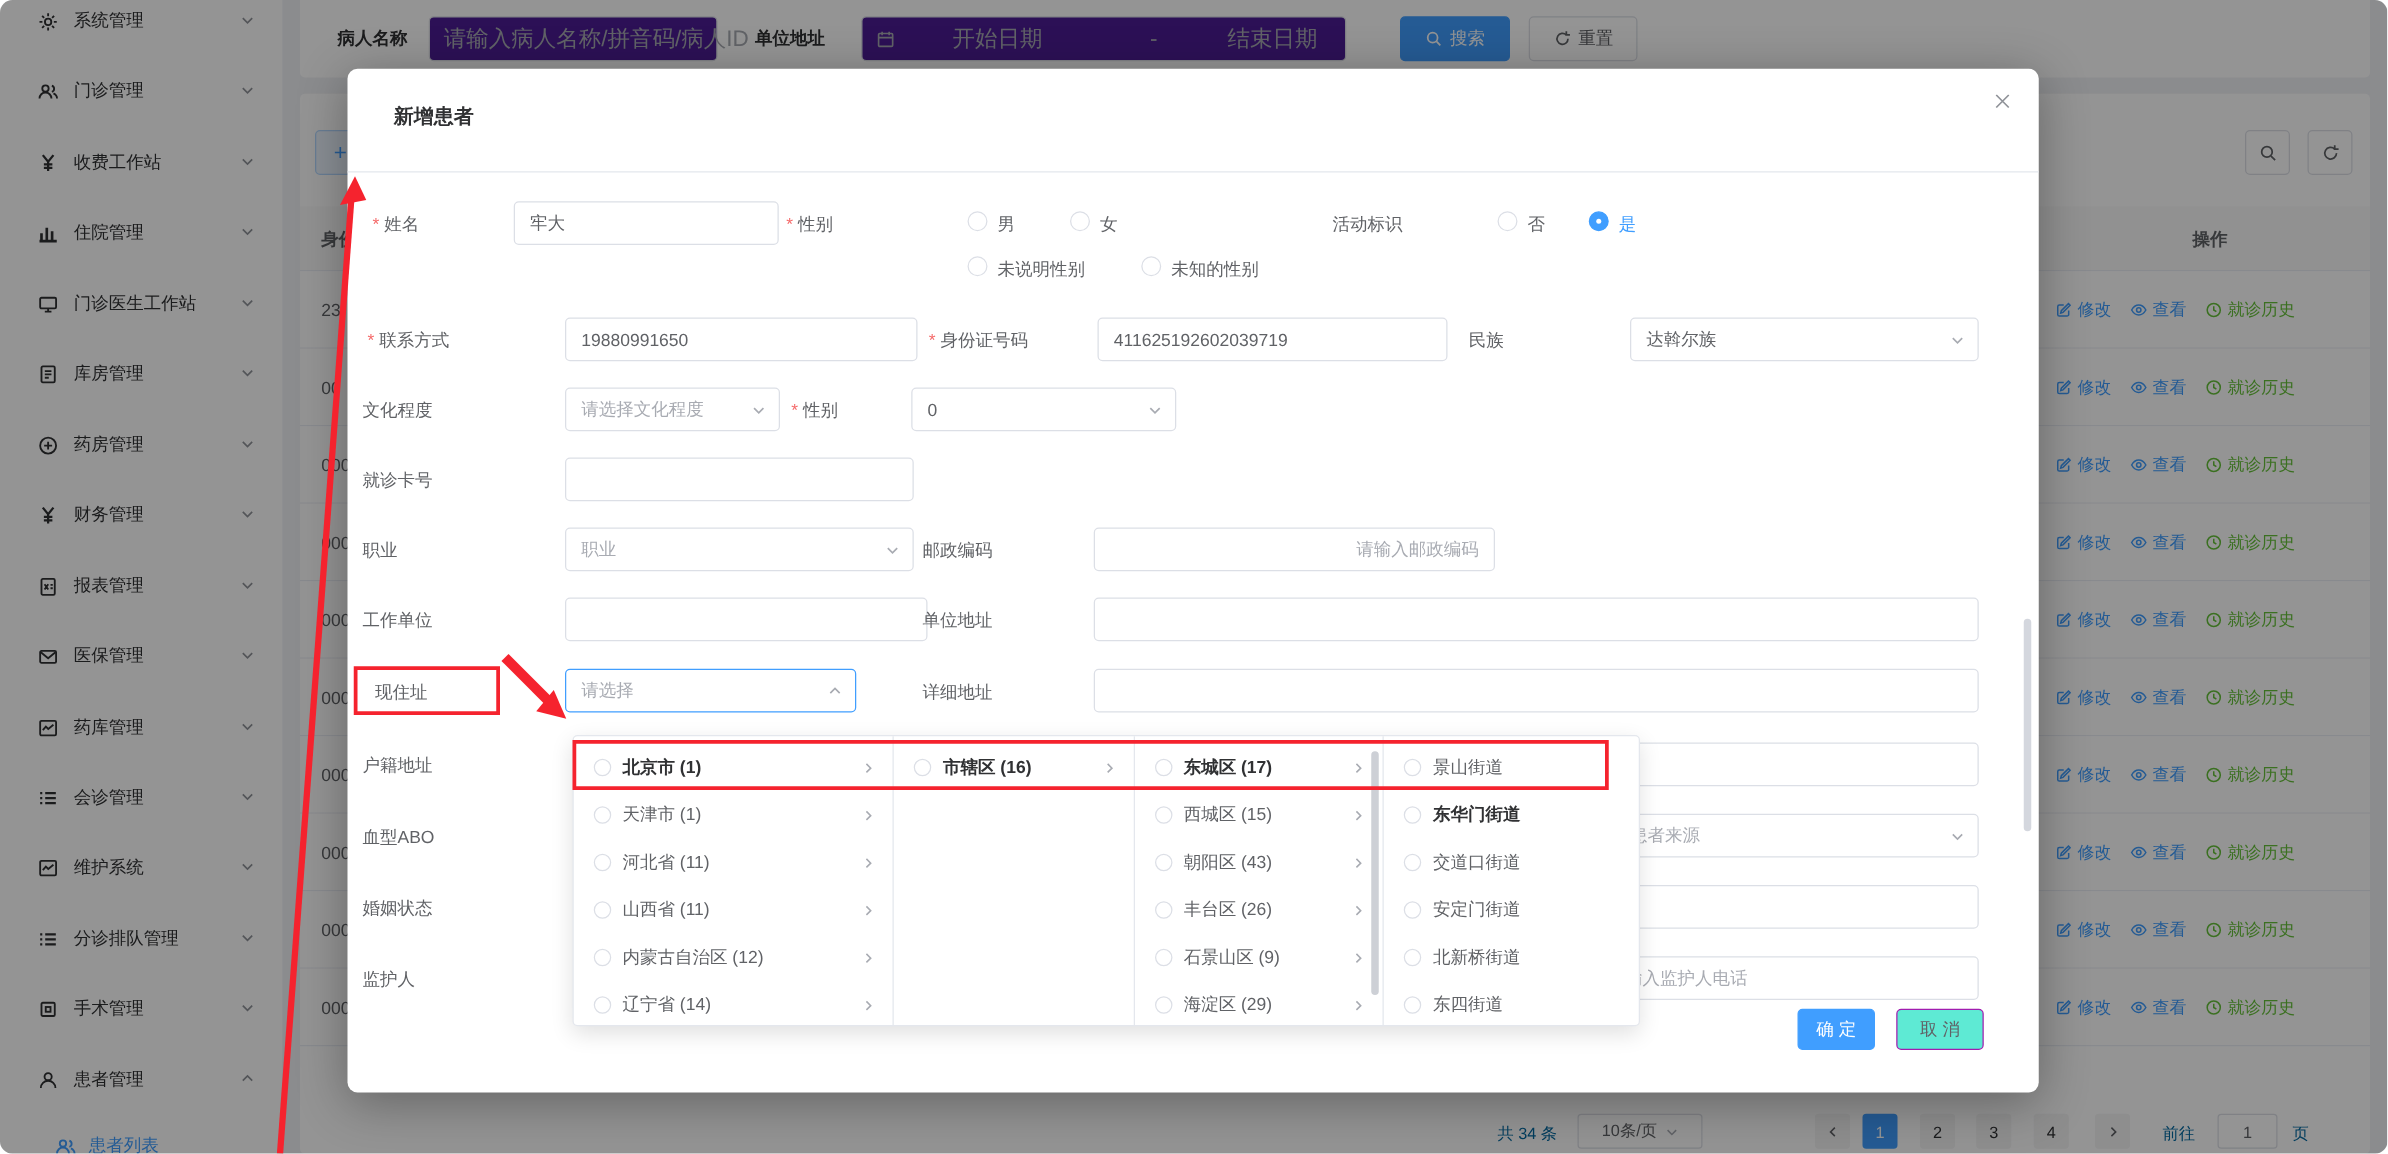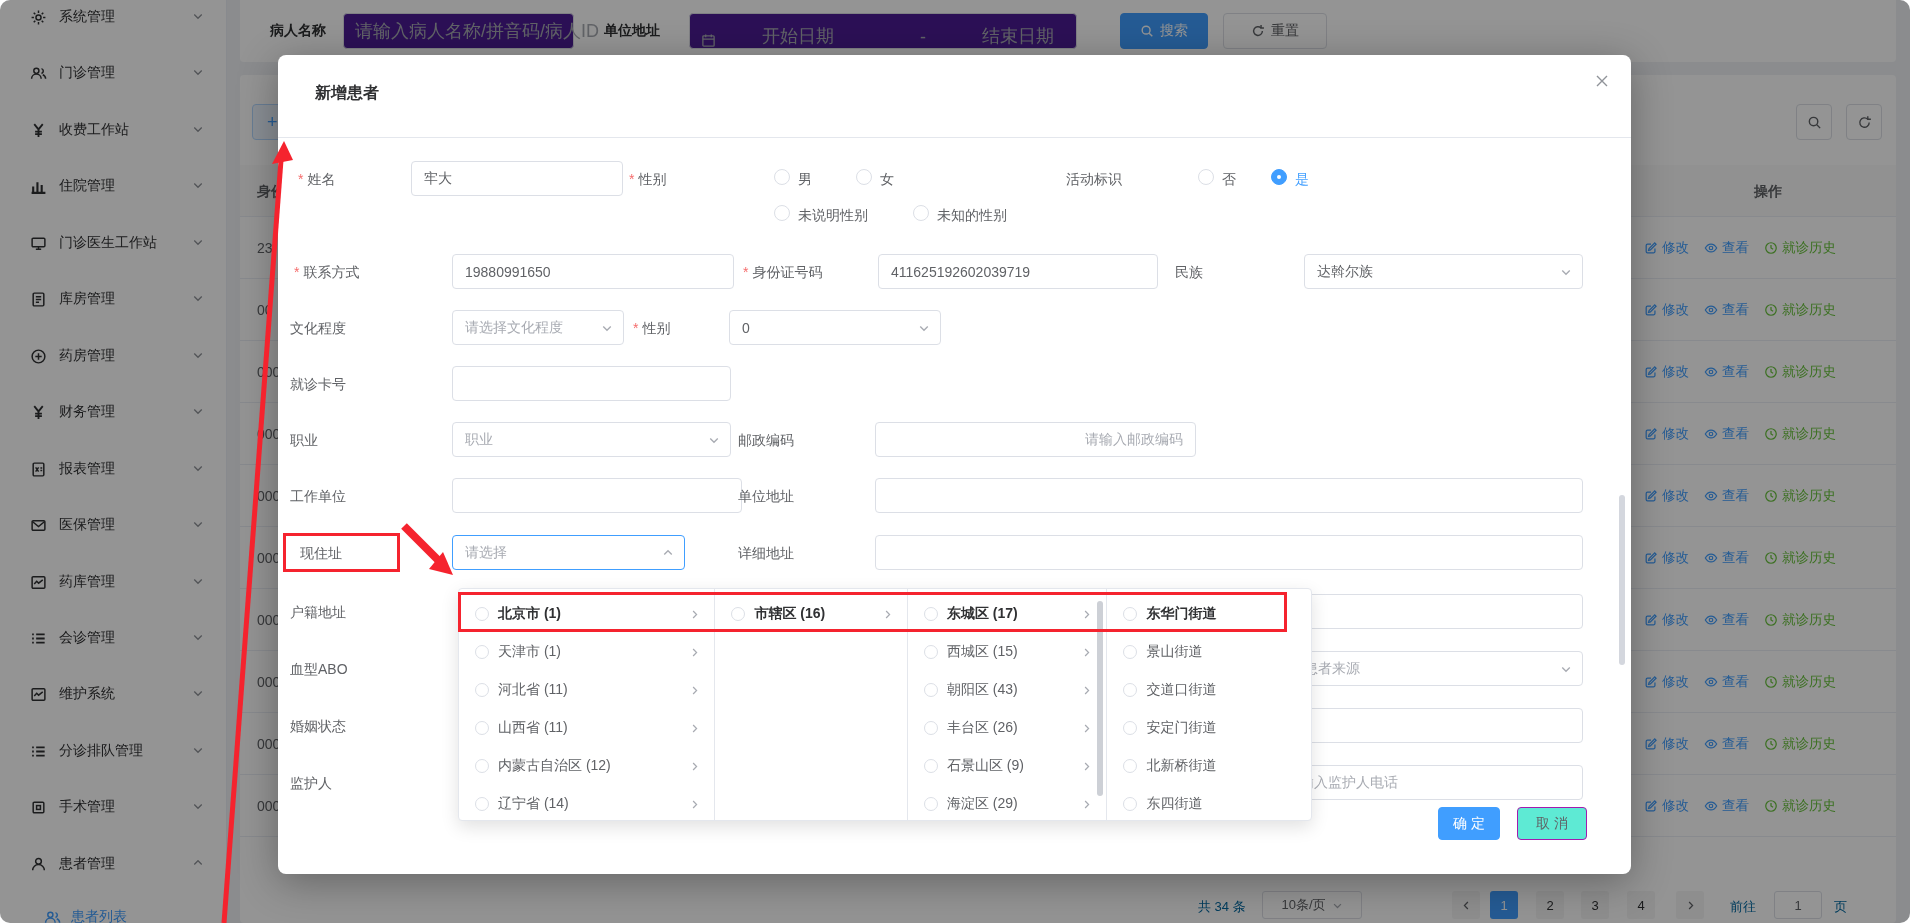--- a/index.html
+++ b/index.html
@@ -286,41 +286,41 @@
         <span class="sl">患者列表</span>
       </div>
     </div>
 
   <div class="card" style="left:240px;top:-8px;width:1656px;height:70px;"></div>
   <div class="flt-lbl" style="left:270px;top:22px;">病人名称</div>
   <div class="inp" style="left:343px;top:13px;width:231px;height:36px;">
     <span class="ph">请输入病人名称/拼音码/病人ID</span>
   </div>
   <div class="flt-lbl" style="left:604px;top:22px;">单位地址</div>
-  <div class="inp" style="left:689px;top:13px;width:388px;height:36px;align-items:flex-end;">
+  <div class="inp" style="left:689px;top:13px;width:388px;height:36px;">
     <span style="display:flex;color:#a8abb2;">
         <svg viewBox="0 0 16 16" width="15" height="15" fill="none" stroke="currentColor" stroke-width="1.4">
           <rect x="2" y="3" width="12" height="11" rx="1"></rect>
           <path d="M2 6.5h12M5 1.5v3M11 1.5v3"></path>
         </svg>
       </span>
     <span class="ph" style="margin-left:46px;">开始日期</span>
     <span class="ph" style="margin-left:86px;">-</span>
     <span class="ph" style="margin-left:56px;">结束日期</span>
   </div>
   <div class="btn btn-primary" style="left:1120px;top:13px;width:88px;height:36px;">
     <span style="display:flex;">
         <svg viewBox="0 0 16 16" fill="none" stroke="currentColor" stroke-width="1.6">
           <circle cx="7" cy="7" r="4.5"></circle>
           <path d="M10.5 10.5 14 14"></path>
         </svg>
       </span>
     <span>搜索</span>
   </div>
-  <div class="btn btn-plain" style="left:1223px;top:13px;width:104px;height:36px;">
+  <div class="btn btn-plain" style="left:1223px;top:13px;width:87px;height:36px;">
     <span style="display:flex;">
         <svg viewBox="0 0 16 16" fill="none" stroke="currentColor" stroke-width="1.6">
           <path d="M13 8a5 5 0 1 1-1.5-3.5"></path>
           <path d="M11.5 1.2v3.3h3.3"></path>
         </svg>
       </span>
     <span>重置</span>
   </div>
 
   <div class="card" style="left:240px;top:75px;width:1656px;height:848px;"></div>
@@ -943,27 +943,27 @@
           <span class="ct">海淀区 (29)</span>
           <span class="cx">
             <svg viewBox="0 0 16 16" fill="none" stroke="currentColor" stroke-width="1.4">
               <path d="M6 3l5 5-5 5" stroke-width="1.8"></path>
             </svg>
           </span>
         </div>
         <div class="c-sb"></div>
       </div>
       <div class="c-col" style="width: 204px;">
+        <div class="c-item">
+          <span class="cr"></span>
+          <span class="ct">景山街道</span>
+        </div>
         <div class="c-item b">
           <span class="cr"></span>
           <span class="ct">东华门街道</span>
-        </div>
-        <div class="c-item">
-          <span class="cr"></span>
-          <span class="ct">景山街道</span>
         </div>
         <div class="c-item">
           <span class="cr"></span>
           <span class="ct">交道口街道</span>
         </div>
         <div class="c-item">
           <span class="cr"></span>
           <span class="ct">安定门街道</span>
         </div>
         <div class="c-item">

